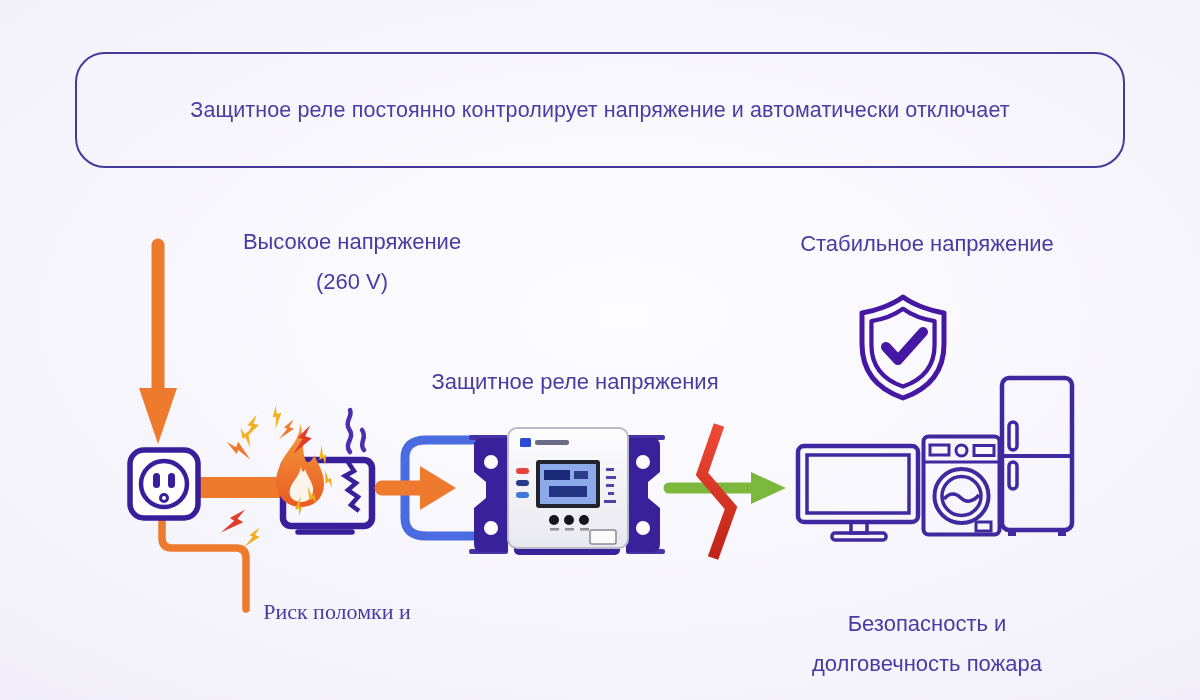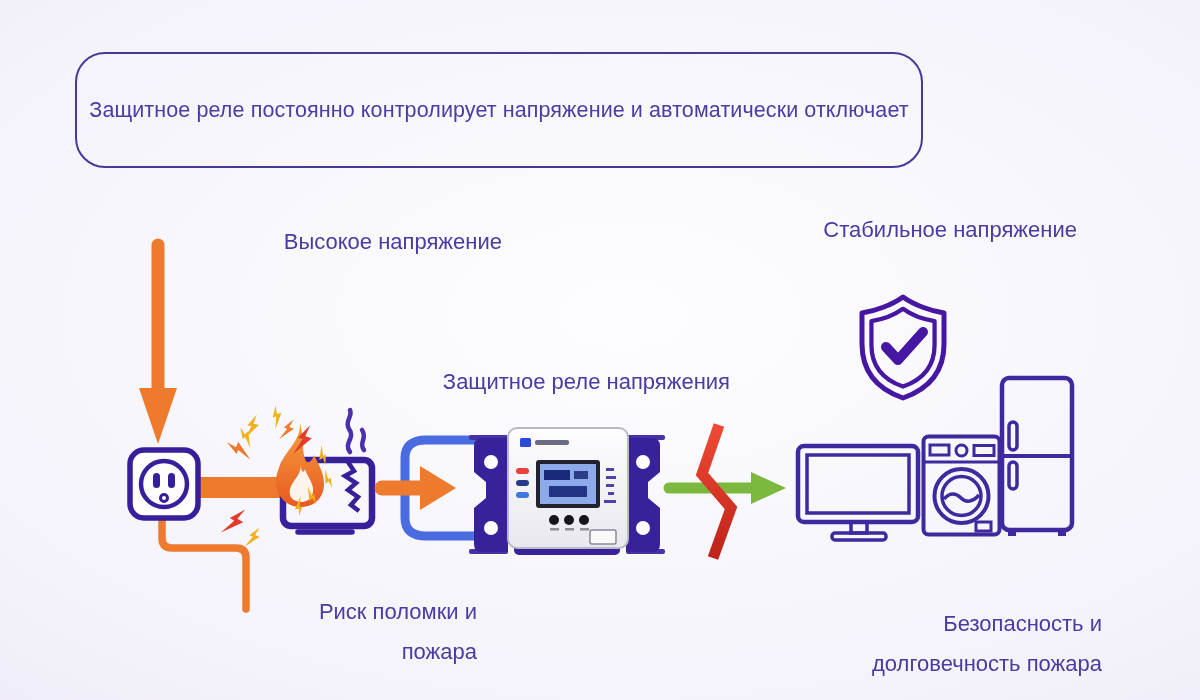--- a/index.html
+++ b/index.html
@@ -8,63 +8,63 @@
     width:1200px;height:700px;
     overflow:hidden;
     font-family:"Liberation Sans", sans-serif;
     background:
       radial-gradient(130% 120% at 52% 45%, #fdfdff 0%, #f5f3fb 45%, #ece9f6 72%, #e7e4f3 100%);
     color:#4a3aa0;
   }
   .abs{position:absolute;}
   
   .banner{
-    left:75px; top:52px; width:848px; height:116px;
+    left:75px; top:52px; width:1050px; height:116px;
     border:2.5px solid #453a99; border-radius:30px;
     display:flex; flex-direction:row; justify-content:center; align-items:center;
     box-sizing:border-box;
   }
   .banner div{
     font-size:21.5px; line-height:37px; color:#4c3ba4; white-space:nowrap; text-align:center;
     font-weight:500; letter-spacing:.1px;
   }
   
-  .lbl{ text-align:right; font-size:22px; line-height:40px; color:#4b3aa1; font-weight:500;}
+  .lbl{ text-align:center; font-size:22px; line-height:40px; color:#4b3aa1; font-weight:500;}
   .lbl div{white-space:nowrap;}
   .lbl-high{left:202px; top:222px; width:300px;}
-  .lbl-stable{left:777px; top:210px; width:300px;}
-  .lbl-relay{left:380px; top:362px; width:350px;}
-  .lbl-risk{left:177px; top:592px; width:300px;}
+  .lbl-stable{left:777px; top:224px; width:300px;}
+  .lbl-relay{left:400px; top:362px; width:350px;}
+  .lbl-risk{left:187px; top:592px; width:300px;font-family:Liberation Serif, serif;}
   .lbl-safety{left:752px; top:604px; width:350px;}
   
   .obar{left:198px; top:477px; width:96px; height:21px; background:#ee7a2e; z-index:1;}
   .z2{z-index:2;}
   svg{display:block;}
 </style>
 </head>
 <body>
 
 <div id="stage">
 
   <div class="abs banner">
     <div>Защитное реле постоянно контролирует напряжение и автоматически отключает</div>
   </div>
 
   <div class="abs lbl lbl-high">
     <div>Высокое напряжение</div>
+    <div>(260 V)</div>
   </div>
   <div class="abs lbl lbl-stable">
     <div>Стабильное напряжение</div>
   </div>
   <div class="abs lbl lbl-relay">
     <div>Защитное реле напряжения</div>
   </div>
   <div class="abs lbl lbl-risk">
     <div>Риск поломки и</div>
-    <div>пожара</div>
   </div>
   <div class="abs lbl lbl-safety">
     <div>Безопасность и</div>
     <div>долговечность пожара</div>
   </div>
 
   <div class="abs" style="left:136px;top:238px;">
     <svg width="44" height="212" viewBox="0 0 44 212">
       <line x1="22" y1="7" x2="22" y2="158" stroke="#ee7a2e" stroke-width="13" stroke-linecap="round"></line>
       <polygon points="3,150 41,150 22,206" fill="#ee7a2e"></polygon>

